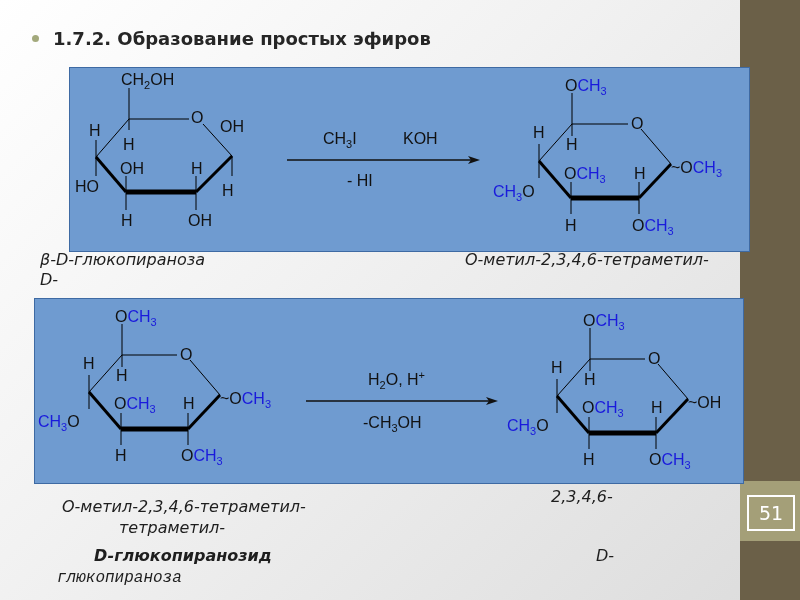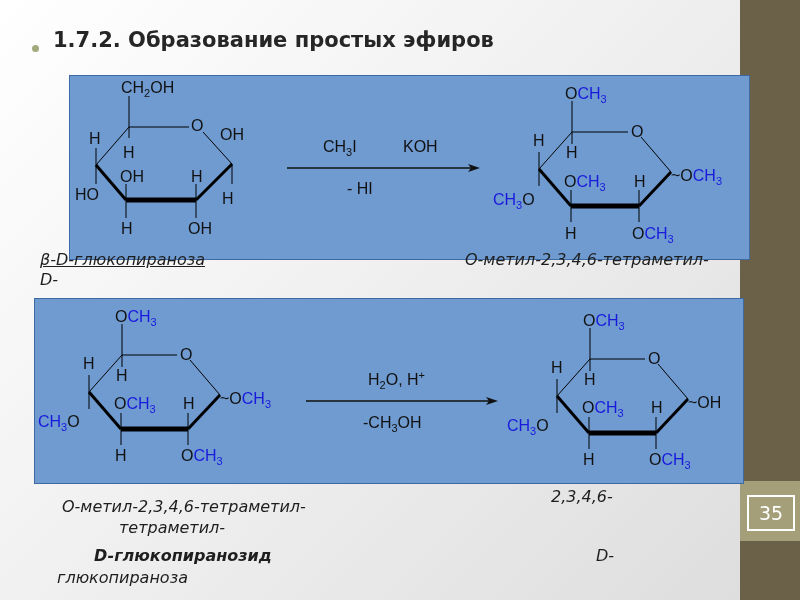--- a/index.html
+++ b/index.html
@@ -16,49 +16,49 @@
     position: absolute; left: 740px; top: 481px; width: 60px; height: 60px;
     background: #a49f78;
   }
   .page-box {
     position: absolute; left: 747px; top: 495px; width: 44px; height: 32px;
     border: 2px solid #ffffff; color: #ffffff; font-size: 19px;
     display: flex; align-items: center; justify-content: center;
     font-family: "DejaVu Sans", sans-serif;
   }
   .title {
-    position: absolute; left: 30px; top: 28px; font-size: 21px; font-weight: bold;
-    color: #262626; display: flex; align-items: flex-end;
+    position: absolute; left: 30px; top: 28px; font-size: 18px; font-weight: bold;
+    color: #262626; display: flex; align-items: center;
   }
   .bullet {
     width: 7px; height: 7px; border-radius: 50%; background: #a3a97c;
     margin-right: 14px; margin-left: 2px;
   }
   .panel {
     position: absolute; background: #6f9bd0; border: 1px solid #3e6aa3;
   }
   .panel svg { position: absolute; left: 0; top: 0; }
   .caption {
     position: absolute; font-style: italic; font-size: 16px; color: #1e1e1e;
     white-space: pre; line-height: 20px;
   }
 </style>
 </head>
 <body>
 
 <div class="side-strip"></div>
 <div class="page-band"></div>
-<div class="page-box">35</div>
+<div class="page-box">51</div>
 
 <div class="title">
   <span class="bullet"></span>
   <span>1.7.2. Образование простых эфиров</span>
 </div>
 
-<div class="panel" style="left:69px; top:67px; width:679px; height:183px;margin-top:8px;">
+<div class="panel" style="left:69px; top:67px; width:679px; height:183px;">
   <svg width="679" height="183" font-family="Liberation Sans, sans-serif" font-size="16">
 
     <g stroke="#000" fill="none">
       <line x1="59" y1="51" x2="119" y2="51" stroke-width="1"></line>
       <line x1="133" y1="56" x2="162" y2="88" stroke-width="1"></line>
       <line x1="59" y1="51" x2="26" y2="89" stroke-width="1"></line>
       <line x1="26" y1="89" x2="56" y2="124" stroke-width="3"></line>
       <line x1="56" y1="124" x2="126" y2="124" stroke-width="5"></line>
       <line x1="126" y1="124" x2="162" y2="88" stroke-width="3"></line>
       <line x1="59" y1="51" x2="59" y2="20" stroke-width="1"></line>
@@ -119,21 +119,21 @@
         <text x="83" y="111"><tspan fill="#111">O</tspan><tspan fill="#1a1adc">CH</tspan><tspan fill="#1a1adc" font-size="11" dy="4">3</tspan></text>
         <text x="153" y="111" fill="#111">H</text>
         <text x="84" y="163" fill="#111">H</text>
         <text x="151" y="163"><tspan fill="#111">O</tspan><tspan fill="#1a1adc">CH</tspan><tspan fill="#1a1adc" font-size="11" dy="4">3</tspan></text>
         <text x="190" y="105"><tspan fill="#111">~O</tspan><tspan fill="#1a1adc">CH</tspan><tspan fill="#1a1adc" font-size="11" dy="4">3</tspan></text>
       </g>
     </g>
   </svg>
 </div>
 
-<div class="caption" style="left:40px; top:250px;text-decoration:underline;">β-D-глюкопираноза</div>
+<div class="caption" style="left:40px; top:250px;">β-D-глюкопираноза</div>
 <div class="caption" style="left:465px; top:250px;">О-метил-2,3,4,6-тетраметил-</div>
 <div class="caption" style="left:40px; top:270px;">D-</div>
 
 <div class="panel" style="left:34px; top:298px; width:708px; height:184px;">
   <svg width="708" height="184" font-family="Liberation Sans, sans-serif" font-size="16">
 
     <g transform="translate(-5,0)">
       <g stroke="#000" fill="none">
         <line x1="92" y1="56" x2="147" y2="56" stroke-width="1"></line>
         <line x1="160" y1="61" x2="190" y2="96" stroke-width="1"></line>
@@ -202,13 +202,13 @@
       </g>
     </g>
   </svg>
 </div>
 
 <div class="caption" style="left:62px; top:497px;">О-метил-2,3,4,6-тетраметил-</div>
 <div class="caption" style="left:551px; top:487px;">2,3,4,6-</div>
 <div class="caption" style="left:73px; top:518px;margin-left:46px;">тетраметил-</div>
 <div class="caption" style="left:94px; top:546px;font-weight:bold;">D-глюкопиранозид</div>
 <div class="caption" style="left:596px; top:546px;">D-</div>
-<div class="caption" style="left:57px; top:568px;">глюкопираноза</div>
+<div class="caption" style="left:57px; top:568px;font-family:Liberation Mono, monospace;">глюкопираноза</div>
 
 </body></html>

